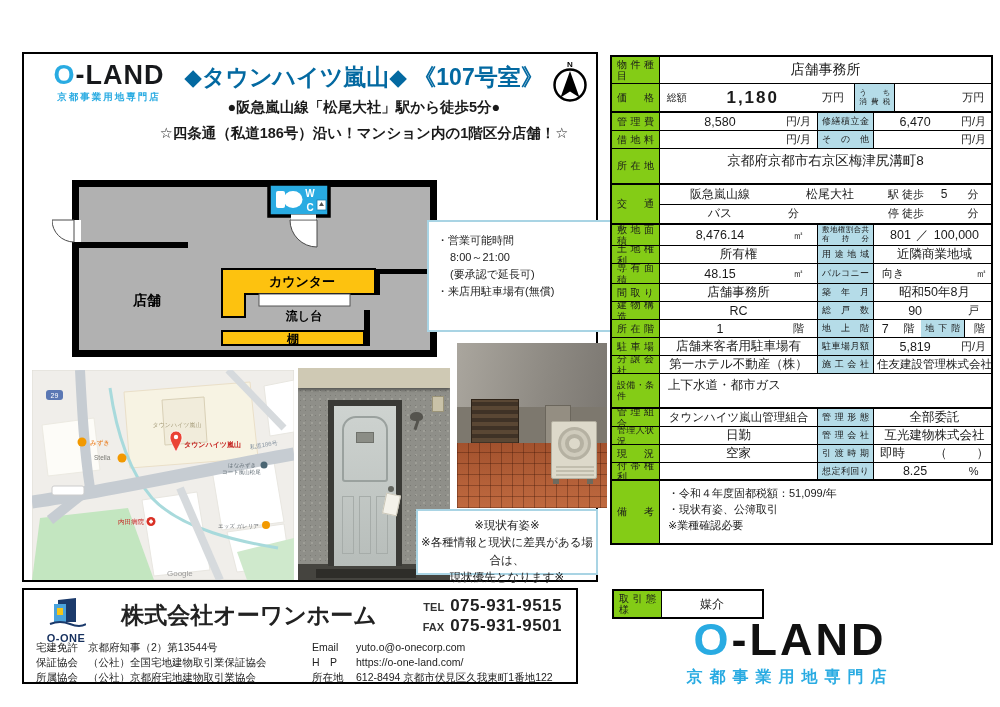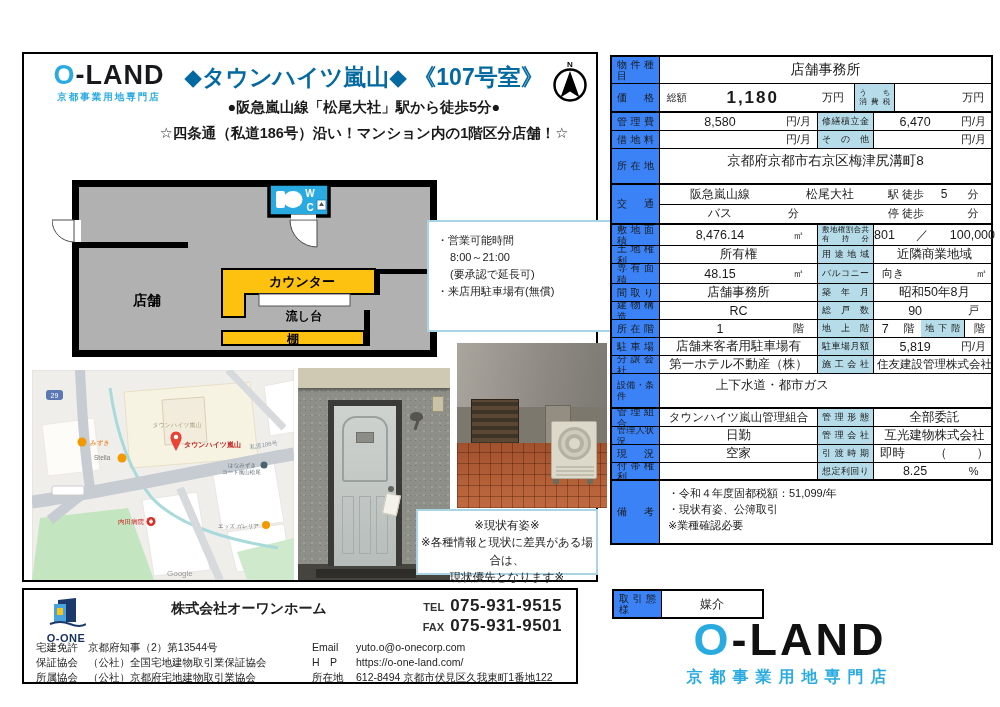--- a/index.html
+++ b/index.html
@@ -34,21 +34,21 @@
   .photo2 { left:433px; top:289px; width:150px; height:165px; overflow:hidden; background:#918d85; }
 
   
   .rtable { left:610px; top:55px; width:383px; border:2px solid #000; background:#fff; }
   .tr { display:flex; border-bottom:1px solid #000; align-items:stretch; }
   .tr.thick { border-bottom:2px solid #000; }
   .tr:last-child { border-bottom:none; }
   .td { border-right:1px solid #000; display:flex; align-items:center; justify-content:center; font-size:12px; overflow:hidden; }
   .td:last-child { border-right:none; }
   .td.noline { border-right:none; }
-  .lblcell { width:48px; background:#3b82f6; flex:none; padding:0 5px; flex-direction:column; justify-content:center; }
+  .lblcell { width:48px; background:#84cc16; flex:none; padding:0 5px; flex-direction:column; justify-content:center; }
   .midcell { width:56px; background:#b5dce8; flex:none; padding:0 4px; flex-direction:column; justify-content:center; }
   .jt { width:100%; text-align:justify; text-align-last:justify; font-size:10px; line-height:1.15; }
   .midcell .jt { font-size:9px; }
   .jt.tiny { font-size:7.5px; }
   .v { font-size:12.5px; }
   .flex1 { flex:1; }
   .w120 { width:120px; flex:none; } .w38 { width:38px; flex:none; font-size:11px; }
   .w158 { width:158px; flex:none; } .w121 { width:121px; flex:none; }
   .unit { font-size:11px; }
   .big { font-size:17px; letter-spacing:2px; }
@@ -62,21 +62,21 @@
   .deal-box .lblcell { border-right:1px solid #000; height:100%; display:flex; }
   .deal-box .val { flex:1; display:flex; align-items:center; justify-content:center; font-size:12px; }
 
   .footer-logo { left:640px; top:616px; width:300px; text-align:center; }
   .footer-logo .word { font-size:45px; font-weight:900; letter-spacing:3px; color:#111; line-height:1.05; }
   .footer-logo .word .o { color:#29abe2; }
   .footer-logo .sub { font-size:16px; font-weight:bold; color:#29abe2; letter-spacing:7px; margin-top:4px; }
 
   
   .company-box { left:22px; top:588px; width:556px; height:96px; border:2px solid #000; background:#fff; }
-  .cname { left:80px; top:10px; width:290px; text-align:center; font-size:14px; font-weight:bold; color:#222; }
+  .cname { left:80px; top:10px; width:290px; text-align:center; font-size:23px; font-weight:bold; color:#222; }
   .telfax { right:14px; top:6px; text-align:right;font-weight:bold; }
   .telfax .row { display:flex; align-items:baseline; justify-content:flex-end; gap:6px; }
   .telfax .l { font-size:11px; color:#333; }
   .telfax .n { font-size:17px; color:#222; letter-spacing:0.5px; }
   .lic { left:12px; top:50px; font-size:10.5px; line-height:1.45; color:#222; }
   .lic .row, .contact .row { display:flex; gap:10px; }
   .contact { left:288px; top:50px; font-size:10.5px; line-height:1.45; color:#222; }
   .contact .l { width:34px; }
   .oone-logo { left:14px; top:6px; width:56px; text-align:center; }
   .oone-logo .t { font-size:11px; font-weight:800; color:#16305e; letter-spacing:0.5px; }
@@ -325,21 +325,21 @@
   <div class="tr" style="height:21px;">
     <div class="td lblcell">
         <div class="jt">敷地面積</div>
       </div>
     <div class="td noline w120 v">8,476.14</div>
     <div class="td w38 unit">㎡</div>
     <div class="td midcell">
       <div class="jt tiny">敷地権割合共</div>
         <div class="jt tiny">有持分</div>
     </div>
-    <div class="td noline w121" style="justify-content:space-between;padding:0 0;">
+    <div class="td noline w121" style="justify-content:space-between;padding:0 16px;">
       <span class="v">801</span>
       <span class="v">／</span>
       <span class="v">100,000</span>
     </div>
   </div>
 
   <div class="tr" style="height:18px;">
     <div class="td lblcell">
         <div class="jt">土地権利</div>
       </div>
@@ -425,21 +425,21 @@
     <div class="td midcell">
         <div class="jt">施工会社</div>
       </div>
     <div class="td noline w121 v" style="font-size:11.5px;">住友建設管理株式会社</div>
   </div>
 
   <div class="tr thick" style="height:35px;">
     <div class="td lblcell">
         <div class="jt" style="font-size:9px;">設備・条件</div>
       </div>
-    <div class="td flex1 v" style="align-items:flex-start;justify-content:flex-start;padding:3px 8px;margin-left:48px;">上下水道・都市ガス</div>
+    <div class="td flex1 v" style="align-items:flex-start;justify-content:flex-start;padding:3px 8px;">上下水道・都市ガス</div>
   </div>
 
   <div class="tr" style="height:18px;">
     <div class="td lblcell">
         <div class="jt">管理組合</div>
       </div>
     <div class="td w158 v" style="font-size:11.5px;">タウンハイツ嵐山管理組合</div>
     <div class="td midcell">
         <div class="jt">管理形態</div>
       </div>

